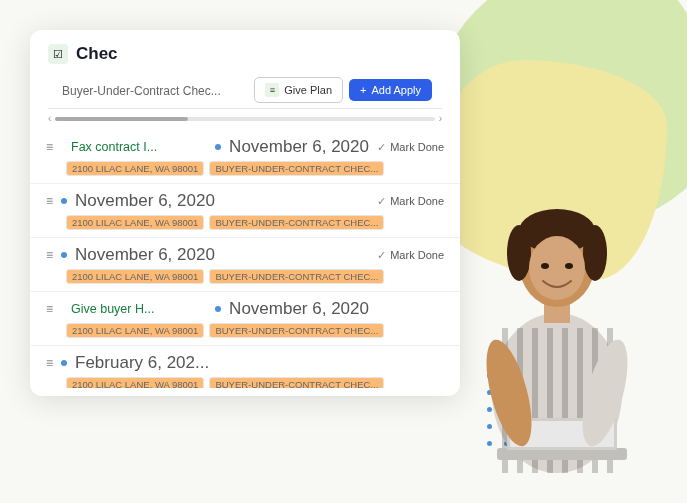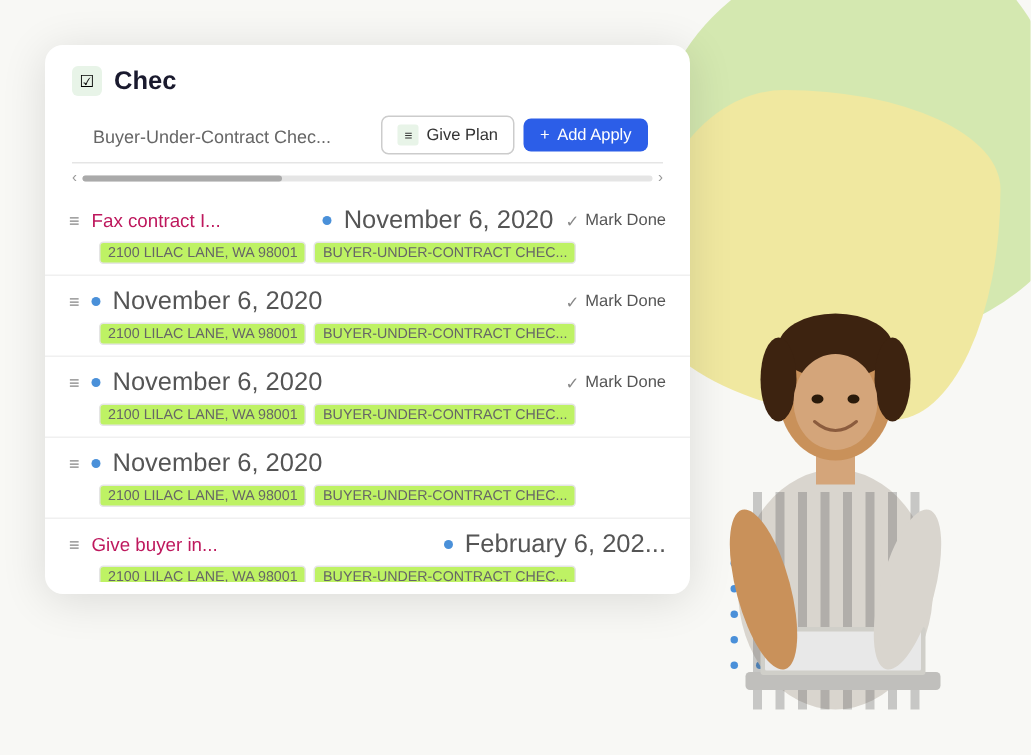--- a/index.html
+++ b/index.html
@@ -223,27 +223,28 @@
     }
 
     .task-list-icon {
       color: #888;
       font-size: 12px;
       flex-shrink: 0;
     }
 
     .task-name {
       font-size: 12.5px;
-      color: #be185d;
+      color: #15803d;
       font-weight: 500;
       flex: 1;
       min-width: 0;
       white-space: nowrap;
       overflow: hidden;
       text-overflow: ellipsis;
+      margin-left: 10px;
     }
 
     .task-dot {
       width: 6px;
       height: 6px;
       border-radius: 50%;
       background: #4a90d9;
       flex-shrink: 0;
     }
 
@@ -270,21 +271,21 @@
     .task-tags {
       display: flex;
       gap: 5px;
       margin-top: 4px;
       padding-left: 20px;
     }
 
     .tag {
       font-size: 9.5px;
       color: #666;
-      background: #bef264;
+      background: #fdba74;
       border-radius: 3px;
       padding: 1px 5px;
       border: 1px solid #e5e5e5;
     }
 
     
     .task-row.partial {
       overflow: hidden;
       max-height: 42px;
     }
@@ -439,37 +440,37 @@
       </div>
       <div class="task-tags">
         <span class="tag">2100 LILAC LANE, WA 98001</span>
         <span class="tag">BUYER-UNDER-CONTRACT CHEC...</span>
       </div>
     </div>
 
     <div class="task-row">
       <div class="task-main">
         <span class="task-list-icon">≡</span>
+        <span class="task-name">Give buyer H...</span>
         <div class="task-dot"></div>
         <span class="task-date">November 6, 2020</span>
         <div class="task-mark-done" style="visibility:hidden;">
           <span class="task-mark-done-checkmark">✓</span>
           <span>Mark Done</span>
         </div>
       </div>
       <div class="task-tags">
         <span class="tag">2100 LILAC LANE, WA 98001</span>
         <span class="tag">BUYER-UNDER-CONTRACT CHEC...</span>
       </div>
     </div>
 
     <div class="task-row partial">
       <div class="task-main">
         <span class="task-list-icon">≡</span>
-        <span class="task-name">Give buyer in...</span>
         <div class="task-dot"></div>
         <span class="task-date">February 6, 202...</span>
       </div>
       <div class="task-tags">
         <span class="tag">2100 LILAC LANE, WA 98001</span>
         <span class="tag">BUYER-UNDER-CONTRACT CHEC...</span>
       </div>
     </div>
 
   </div>

